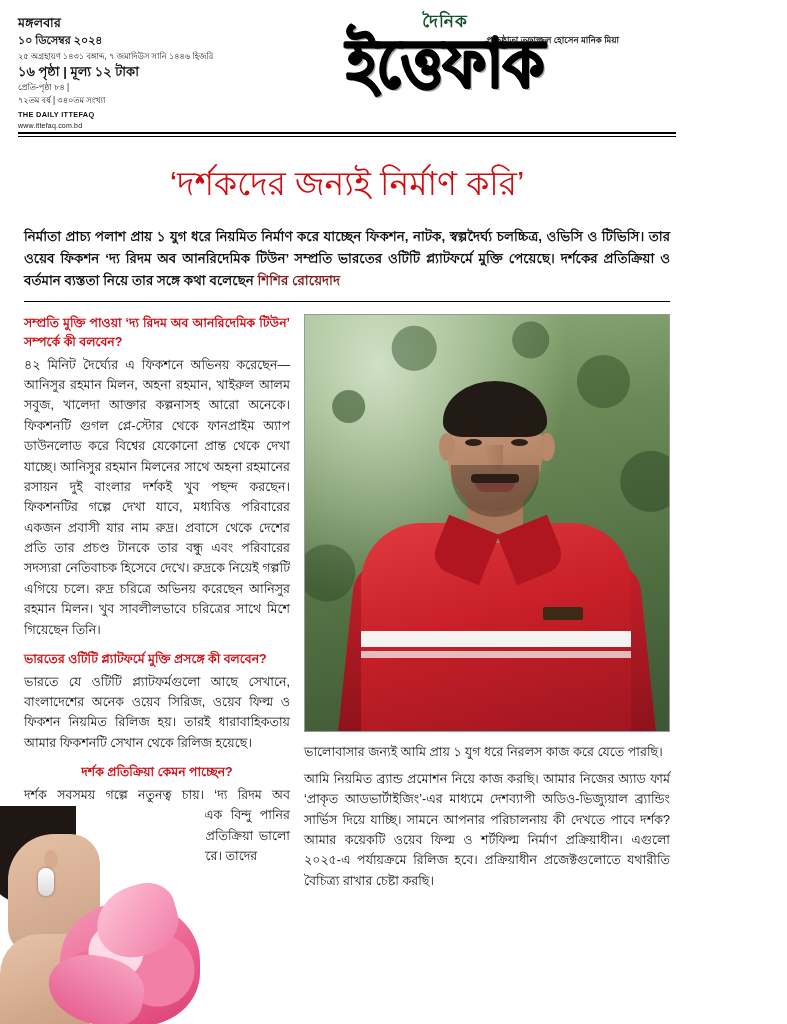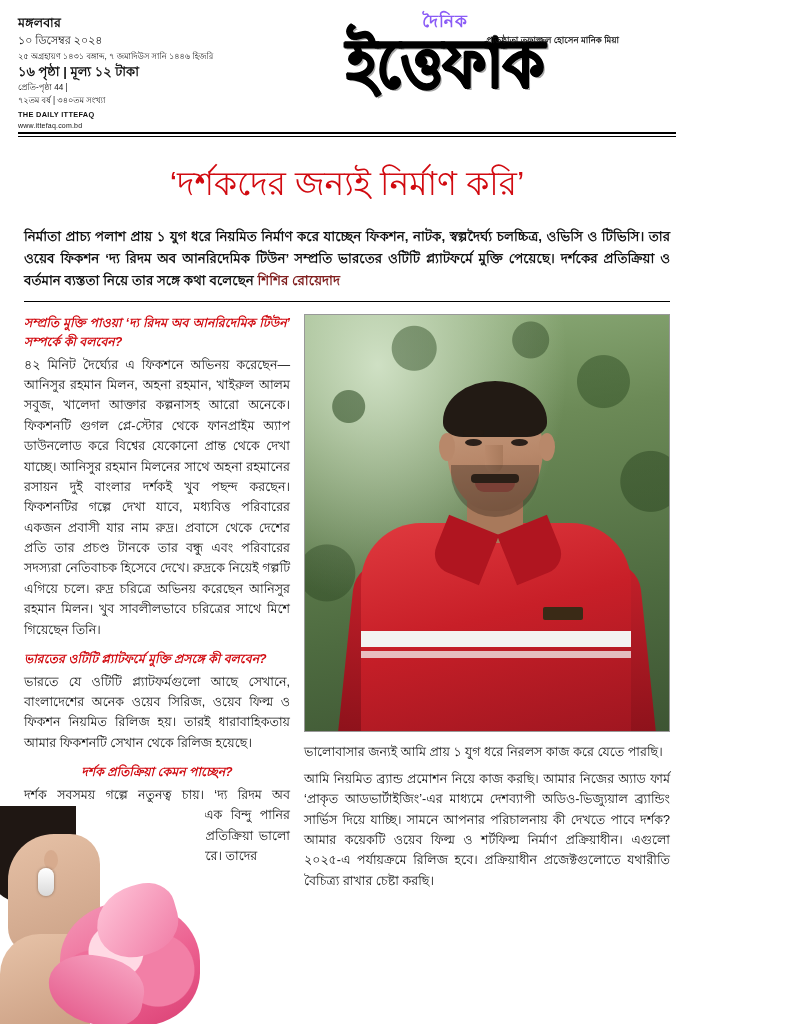--- a/index.html
+++ b/index.html
@@ -36,21 +36,21 @@
     color: #111;
   }
   .mh-left .day {
     font-size: 12.5px;
     font-weight: bold;
     letter-spacing: .2px;
     margin-bottom: 1px;
   }
   .mh-left .date {
     font-size: 11px;
-    font-weight: normal;
+    font-weight: bold;
     margin-bottom: 2px;
   }
   .mh-left .l3, .mh-left .l4, .mh-left .l5, .mh-left .l6 {
     font-size: 8.2px;
     line-height: 1.5;
   }
   .mh-left .big2 {
     font-size: 13px;
     font-weight: bold;
   }
@@ -68,21 +68,21 @@
   .mh-center {
     flex: 1;
     position: relative;
     text-align: center;
   }
   .mh-center .kicker {
     font-size: 17px;
     font-weight: bold;
     letter-spacing: 1px;
     margin-top: -2px;
-    color: #8b5cf6;
+    color: #14532d;
   }
   .mh-center .logo {
     font-size: 60px;
     font-weight: bold;
     line-height: 0.95;
     letter-spacing: -1px;
     color: #000;
     margin-top: -4px;
     text-shadow:
       1px 0 0 #000, -1px 0 0 #000, 0 1px 0 #000, 0 -1px 0 #000,
@@ -146,21 +146,20 @@
   .col {
     width: 366px;
   }
   .q {
     font-size: 12.4px;
     font-weight: bold;
     color: #d10a10;
     line-height: 1.5;
     margin: 10px 0 3px 0;
     text-align: justify;
-    font-style: italic;
   }
   .q.first { margin-top: 0; }
   .q.center { text-align: center; }
   .a {
     font-size: 12.6px;
     line-height: 1.62;
     text-align: justify;
     margin: 0 0 6px 0;
   }
 
@@ -369,21 +368,21 @@
 <body>
 
 <div class="page">
 
   <div class="masthead">
     <div class="mh-left">
       <div class="day">মঙ্গলবার</div>
       <div class="date">১০ ডিসেম্বর ২০২৪</div>
       <div class="l3">২৫ অগ্রহায়ণ ১৪৩১ বঙ্গাব্দ, ৭ জমাদিউস সানি ১৪৪৬ হিজরি</div>
       <div class="big2">১৬ পৃষ্ঠা | মূল্য ১২ টাকা</div>
-      <div class="l5">প্রেতি-পৃষ্ঠা 44 |</div>
+      <div class="l5">প্রেতি-পৃষ্ঠা ৮৪ |</div>
       <div class="l6">৭২তম বর্ষ | ৩৪০তম সংখ্যা</div>
       <div class="english">THE DAILY ITTEFAQ</div>
       <div class="url">www.ittefaq.com.bd</div>
     </div>
 
     <div class="mh-center">
       <div class="kicker">দৈনিক</div>
       <div class="logo">ইত্তেফাক</div>
     </div>
 

